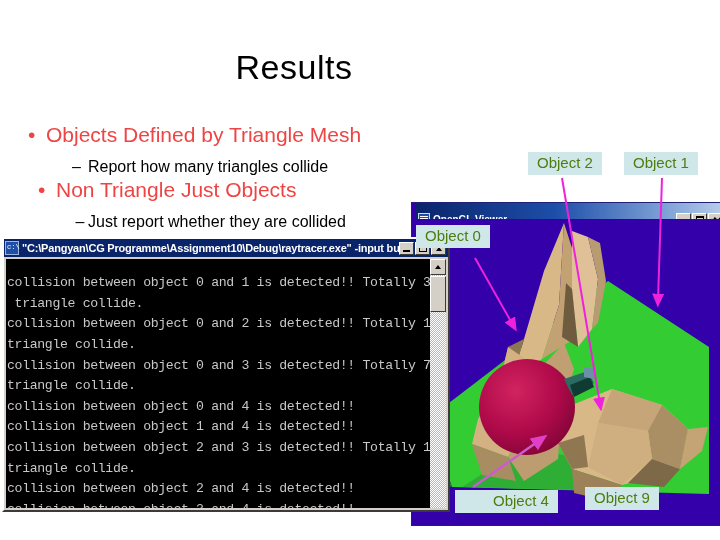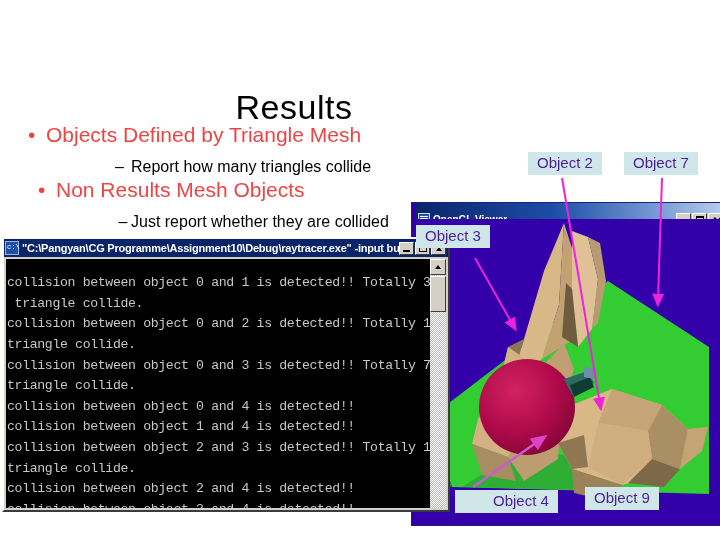--- a/index.html
+++ b/index.html
@@ -16,40 +16,38 @@
 
   
   #slide-title {
     position: absolute;
     left: 0; top: 48px;
     width: 588px;
     text-align: center;
     font-size: 34px;
     color: #000000;
     letter-spacing: 0.5px;
-    margin-top: 40px;
   }
   .bullet-l1 {
     position: absolute;
     font-size: 21px;
     color: #ef4444;
     white-space: nowrap;
   }
   .bullet-l1 .dot {
     display: inline-block;
     width: 18px;
     font-size: 21px;
     vertical-align: baseline;
   }
   .bullet-l2 {
     position: absolute;
     font-size: 16px;
     color: #000000;
     white-space: nowrap;
-    margin-left: 43px;
   }
   .bullet-l2 .dash {
     display: inline-block;
     width: 16px;
   }
   #bullet-1 { left: 28px; top: 123px; }
   #bullet-1-sub { left: 72px; top: 158px; }
   #bullet-2 { left: 38px; top: 178px; }
   #bullet-2-sub { left: 72px; top: 213px; text-align: center; }
 
@@ -239,21 +237,21 @@
     background: #d4d0c8;
     border: 1px solid;
     border-color: #ffffff #3b3b3b #3b3b3b #ffffff;
     box-sizing: border-box;
   }
 
   
   .object-label {
     position: absolute;
     background: #cfe7e8;
-    color: #4c1d95;
+    color: #4d7c0f;
     font-size: 15px;
     padding: 3px 9px 4px 9px;
     white-space: nowrap;
     line-height: 1.05;
   }
   #label-object-2 { left: 528px; top: 152px; }
   #label-object-1 { left: 624px; top: 152px; }
   #label-object-0 { left: 416px; top: 225px; }
   #label-object-4 { left: 455px; top: 490px; padding-left: 38px; }
   #label-object-3 { left: 585px; top: 487px; }
@@ -268,21 +266,21 @@
 </style>
 </head>
 <body>
 
 <div id="slide-title">Results</div>
 
 <div class="bullet-l1" id="bullet-1"><span class="dot">•</span><span>Objects Defined by Triangle Mesh</span></div>
 
 <div class="bullet-l2" id="bullet-1-sub"><span class="dash">–</span><span>Report how many triangles collide</span></div>
 
-<div class="bullet-l1" id="bullet-2"><span class="dot">•</span><span>Non Results Mesh Objects</span></div>
+<div class="bullet-l1" id="bullet-2"><span class="dot">•</span><span>Non Triangle Just Objects</span></div>
 
 <div class="bullet-l2" id="bullet-2-sub"><span class="dash">–</span><span>Just report whether they are collided</span></div>
 
 <div id="viewer-window">
 
   <div id="viewer-titlebar">
     <span id="viewer-app-icon"></span>
     <span id="viewer-title-text">OpenGL Viewer</span>
     <span class="win-btn" id="btn-minimize">
         <i></i>
@@ -398,16 +396,16 @@
   <line x1="662" y1="178" x2="658" y2="300" stroke="#ee22dd" stroke-width="2" marker-end="url(#ah)"></line>
 
   <line x1="475" y1="258" x2="513" y2="325" stroke="#ee22dd" stroke-width="2" marker-end="url(#ah)"></line>
 
   <line x1="473" y1="487" x2="540" y2="440" stroke="#cc5bd0" stroke-width="2.4" marker-end="url(#ah2)"></line>
 
   <line x1="662" y1="178" x2="661" y2="302" stroke="#ee22dd" stroke-width="0"></line>
 </svg>
 
 <div class="object-label" id="label-object-2">Object 2</div>
-<div class="object-label" id="label-object-1">Object 7</div>
-<div class="object-label" id="label-object-0">Object 3</div>
+<div class="object-label" id="label-object-1">Object 1</div>
+<div class="object-label" id="label-object-0">Object 0</div>
 <div class="object-label" id="label-object-4">Object 4</div>
 <div class="object-label" id="label-object-3">Object 9</div>
 
 </body></html>

